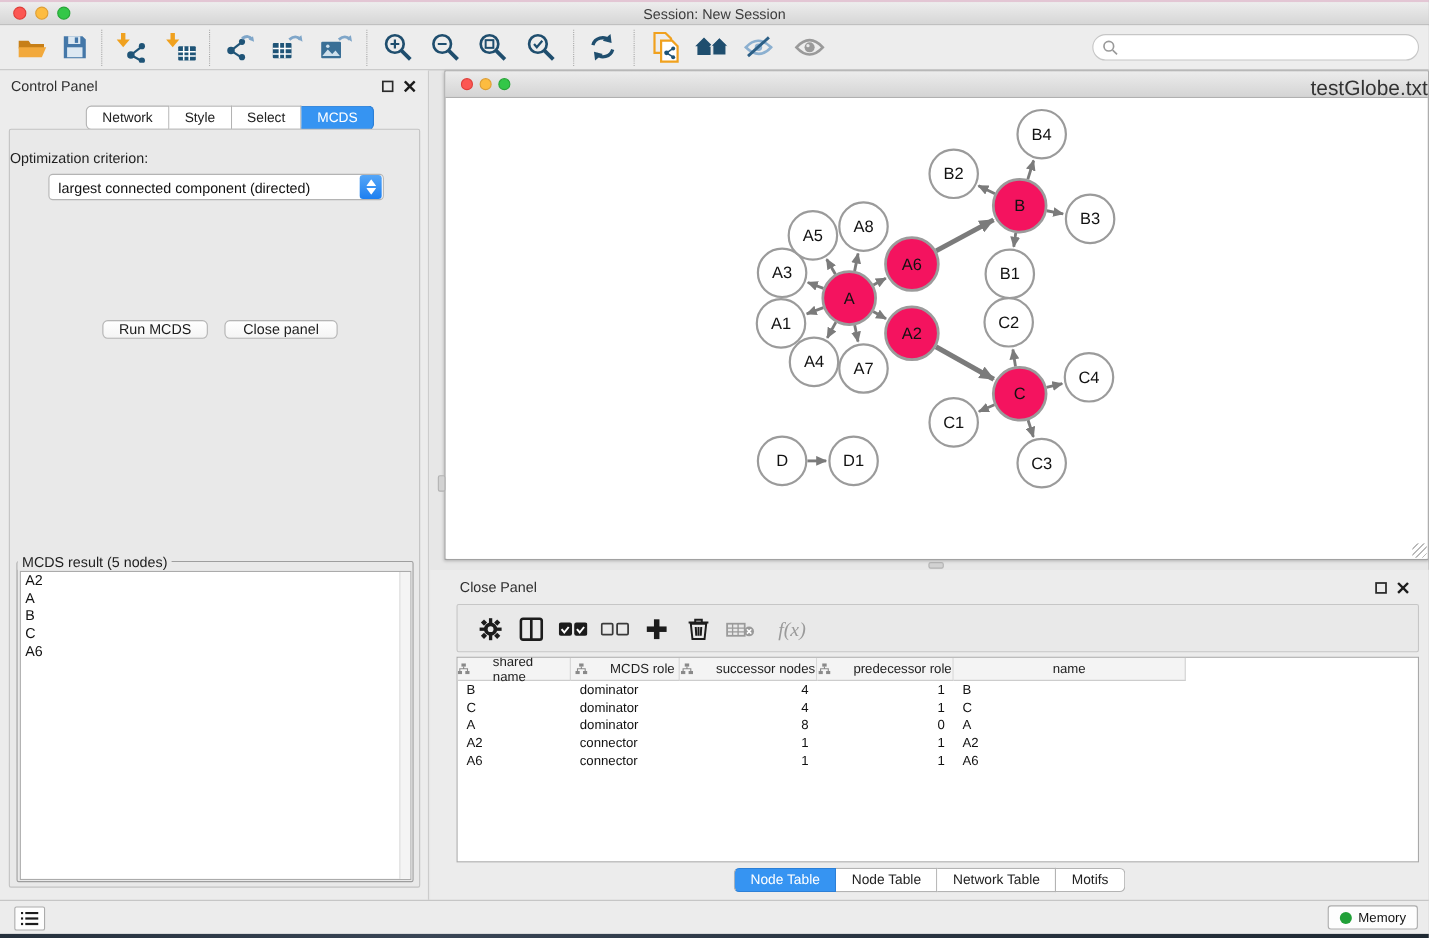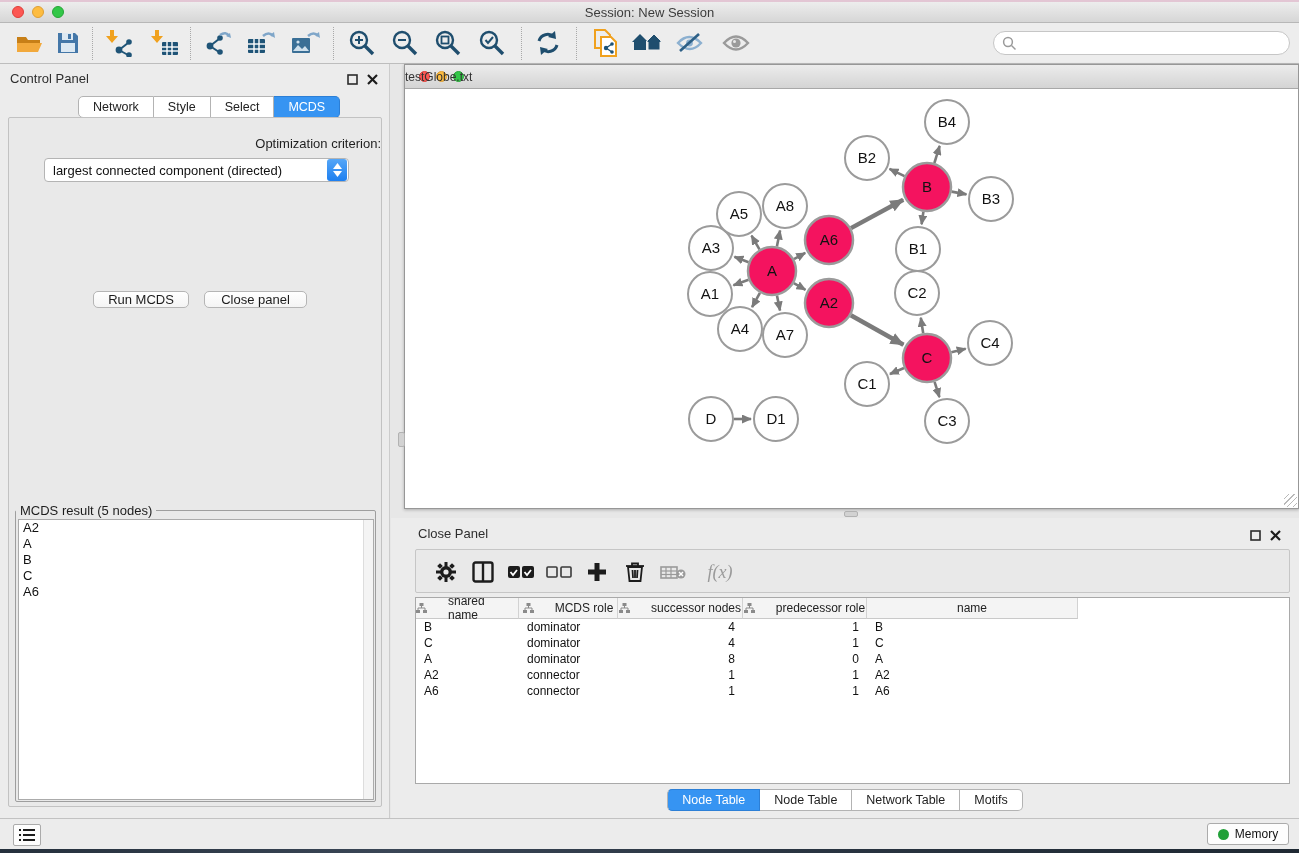--- a/index.html
+++ b/index.html
@@ -25,35 +25,35 @@
   
   #control-panel{left:0;top:64px;width:390px;height:756px;background:#ececec;border-right:1px solid #cccccc;}
   #cp-header{position:absolute;left:10px;top:7px;font-size:13px;color:#2e2e2e;}
   .panel-btn{position:absolute;top:7px;width:12px;height:12px;}
   #cp-tabs{position:absolute;left:78px;top:32px;height:22px;display:flex;}
   .seg-btn{height:22px;padding:0 14px;font-size:12.5px;color:#222;background:#fff;border:1px solid #b3b3b3;border-left:none;display:flex;align-items:center;}
   .seg-btn:first-child{border-left:1px solid #b3b3b3;border-radius:5px 0 0 5px;}
   .seg-btn:last-child{border-radius:0 5px 5px 0;}
   .seg-active{background:#3694f2;border-color:#2c7fd6;color:#fff;}
   #cp-body{position:absolute;left:8px;top:53px;width:374px;height:690px;background:#e9e9e9;border:1px solid #c2c2c2;border-radius:2px;}
-  #opt-label{position:absolute;left:0;width:100%;top:18px;text-align:right;font-size:13px;color:#1f1f1f;}
+  #opt-label{position:absolute;left:0;width:100%;top:18px;text-align:left;font-size:13px;color:#1f1f1f;}
   #criterion-select{position:absolute;left:35px;top:40px;width:305px;height:24px;background:#fff;border:1px solid #b4b4b4;border-radius:4px;display:flex;align-items:center;}
   #criterion-select .val{font-size:13px;color:#111;padding-left:8px;flex:1;}
   #criterion-select .stepper{width:20px;height:22px;margin-right:1px;border-radius:3px;background:linear-gradient(#55a6f7,#1d7ff0);display:flex;flex-direction:column;align-items:center;justify-content:center;gap:2px;}
   .btn{position:absolute;height:17px;background:linear-gradient(#ffffff,#f4f4f4);border:1px solid #b5b5b5;border-radius:5px;font-size:13px;color:#1c1c1c;display:flex;align-items:center;justify-content:center;margin-top:48px;}
   #mcds-fieldset{position:absolute;left:6px;top:392px;width:361px;height:292px;border:1px solid #9e9e9e;border-radius:2px;}
   #mcds-legend{position:absolute;left:0;top:-8px;background:#e9e9e9;padding:0 4px;font-size:13px;color:#1d1d1d;}
   #mcds-list{position:absolute;left:2px;top:8px;width:356px;height:281px;background:#fff;border:1px solid #ababab;overflow:hidden;}
   .mcds-item{font-size:13px;color:#111;padding:0 0 0 4px;line-height:16px;}
   #mcds-scroll{position:absolute;right:0;top:0;width:10px;height:100%;background:#f4f4f4;border-left:1px solid #ddd;}
 
   
   #net-window{left:404px;top:64px;width:895px;height:445px;background:#fff;border:1px solid #979797;box-shadow:0 1px 3px rgba(0,0,0,.25);}
   #net-titlebar{position:absolute;left:0;top:0;width:100%;height:24px;background:linear-gradient(#ececec,#d4d4d4);border-bottom:1px solid #a8a8a8;}
-  #net-titlebar .title{position:absolute;left:0;right:0;top:5px;text-align:left;font-size:12px;color:#333;}
+  #net-titlebar .title{position:absolute;left:0;right:0;top:5px;text-align:right;font-size:19px;color:#333;}
   #net-canvas{position:absolute;left:1px;top:25px;width:891px;height:418px;background:#fff;}
   #net-resize{position:absolute;right:1px;bottom:1px;width:13px;height:13px;background:
     repeating-linear-gradient(135deg,transparent 0 3px,#b9b9b9 3px 4px);}
   .split-handle{background:#d2d2d2;border:1px solid #b2b2b2;border-radius:2px;}
 
   
   #table-panel{left:391px;top:518px;width:908px;height:300px;background:#ececec;}
   #tp-header{position:absolute;left:27px;top:8px;font-size:13px;color:#2e2e2e;}
   #tp-toolbar{position:absolute;left:24px;top:31px;width:875px;height:44px;background:#e9e9e9;border:1px solid #c6c6c6;border-radius:2px;}
   .tp-icon{position:absolute;top:7px;width:30px;height:30px;display:flex;align-items:center;justify-content:center;}

